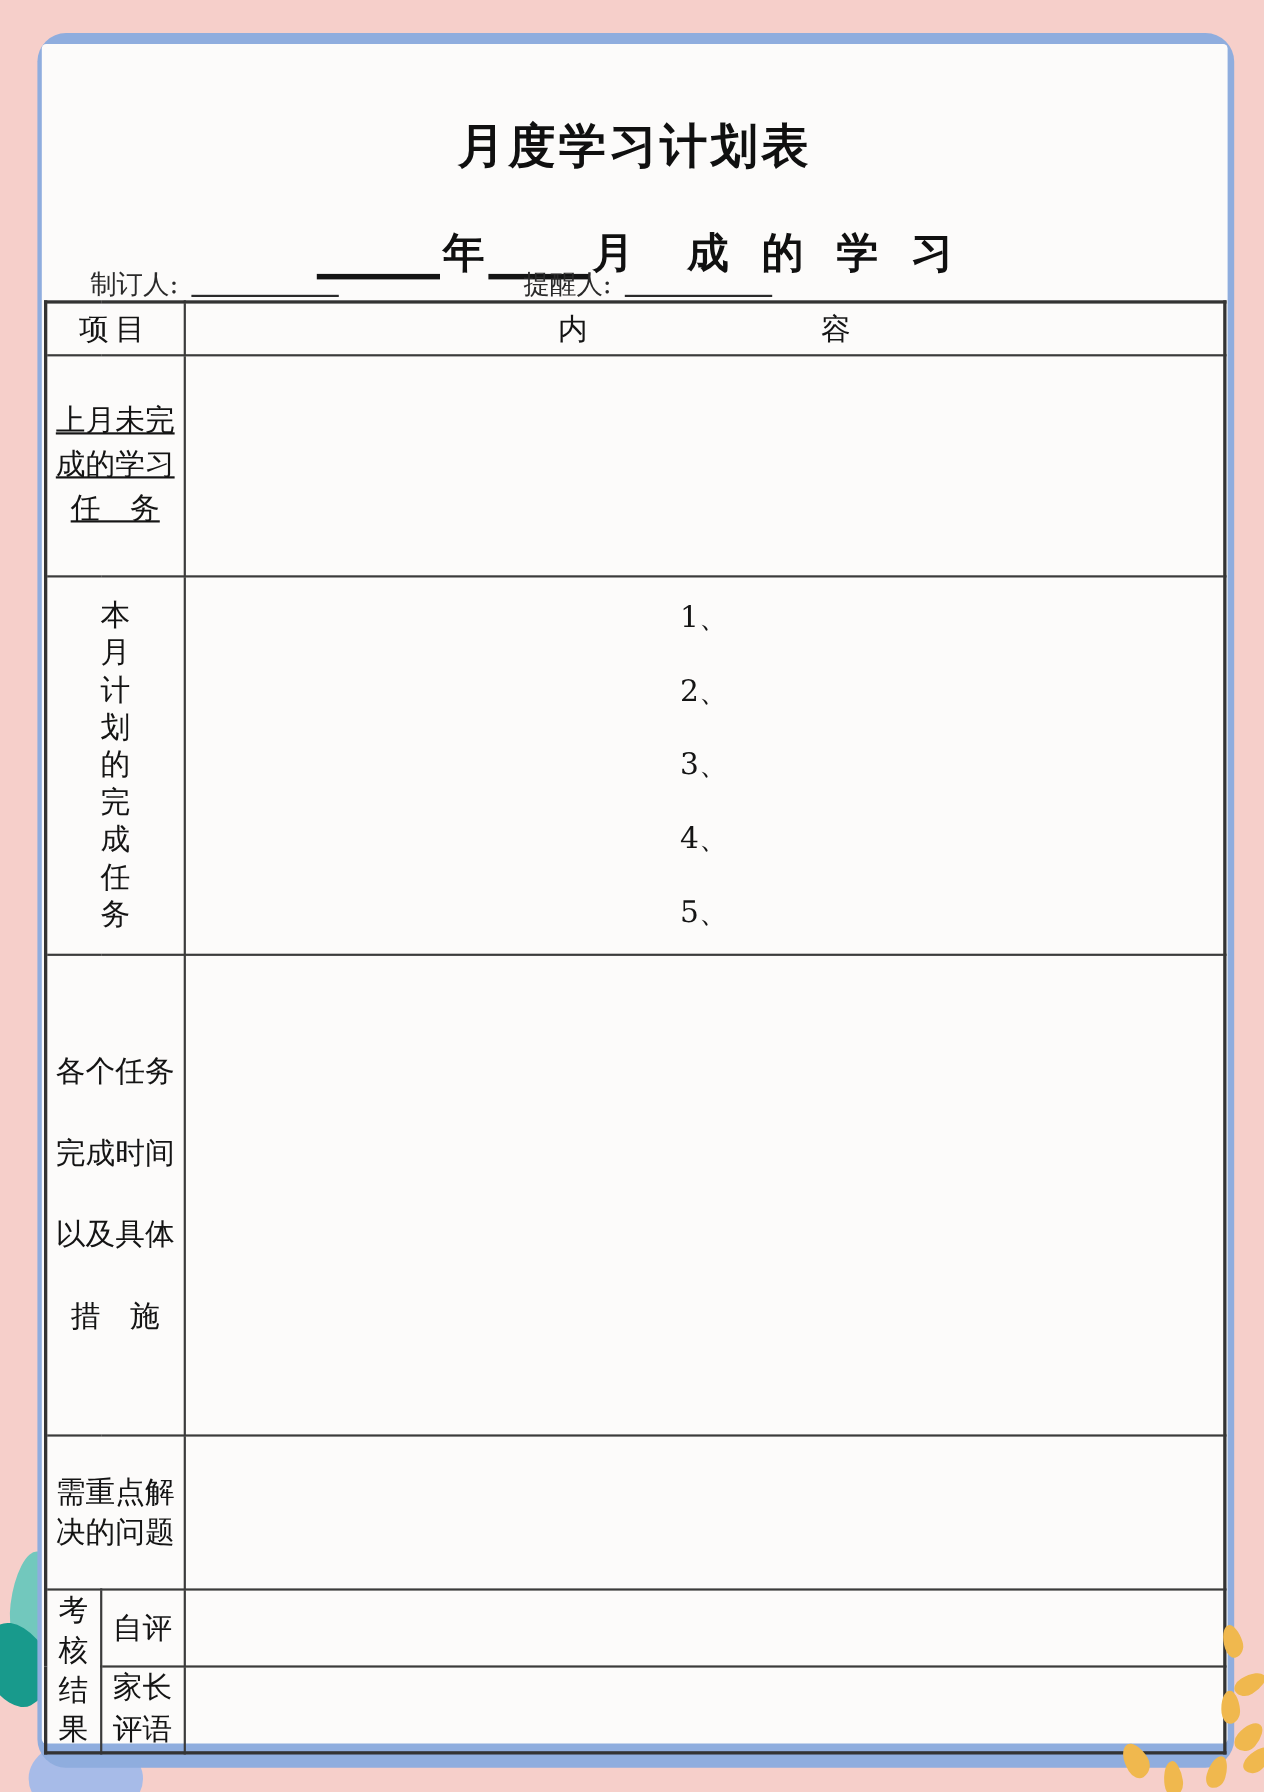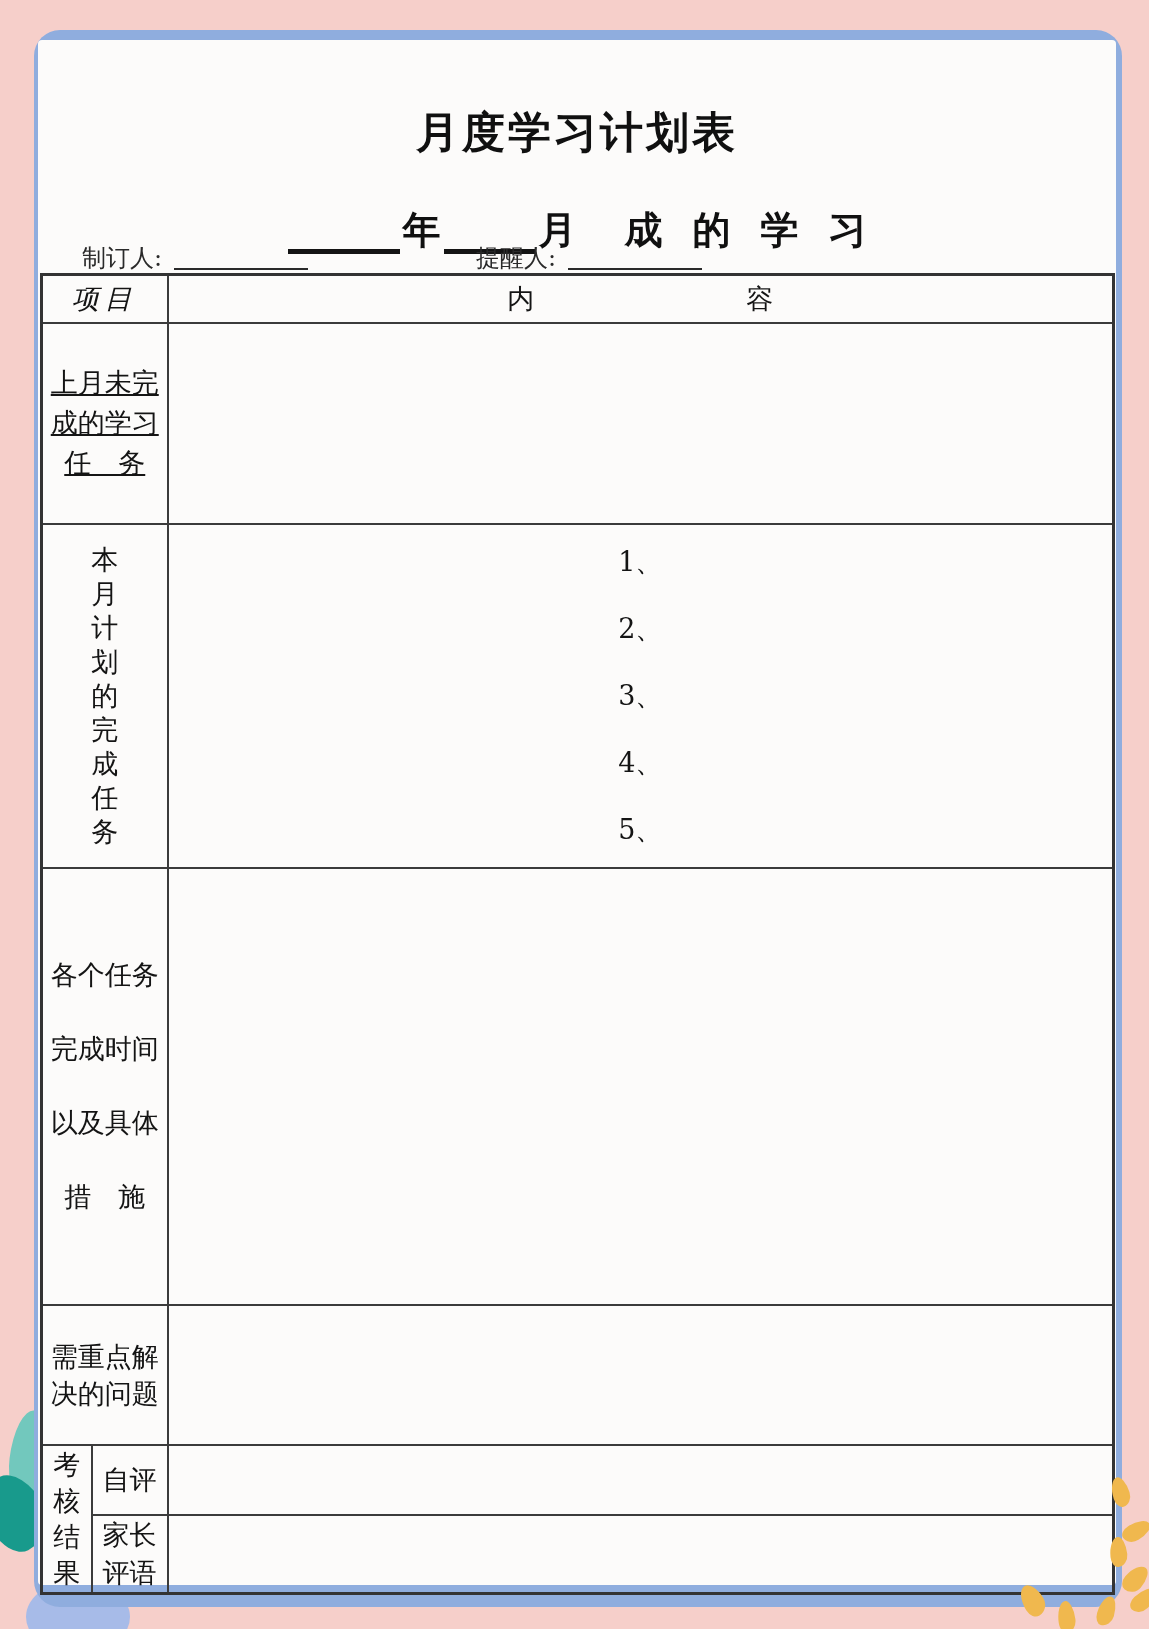--- a/index.html
+++ b/index.html
@@ -51,21 +51,21 @@
   .mline{display:inline-block;width:134px;height:4px;border-bottom:2px solid #2a2a2a;
          margin-left:12px;position:relative;top:4px;}
 
   
   .plan-table{position:absolute;left:2px;top:233px;width:1072px;
               border-collapse:collapse;table-layout:fixed;}
   .plan-table td{border:2px solid #3b3b3b;padding:0;vertical-align:middle;
                  text-align:center;font-size:27px;color:#141414;}
   .plan-table{border:3px solid #333;}
   .hdr-row{height:48px;}
-  .hdr-item{letter-spacing:6px;font-size:26px;font-style:italic;}
+  .hdr-item{letter-spacing:6px;font-size:26px;}
   .hdr-content div{display:flex;justify-content:center;gap:212px;font-size:27px;}
   .r-unfinished{height:201px;text-decoration:underline;}
   .lbl-unfinished{line-height:40px;white-space:pre-line;}
   .r-monthly{height:344px;}
   .lbl-monthly{line-height:34px;white-space:pre-line;}
   .cell-items{vertical-align:top;text-align:left;padding:6px 0 0 12px;font-size:26px;}
   .item{height:40px;line-height:40px;margin-bottom:27px;}
   .item:last-child{margin-bottom:0;}
   .r-schedule{height:437px;}
   .lbl-schedule{line-height:74px;white-space:pre-line;}

